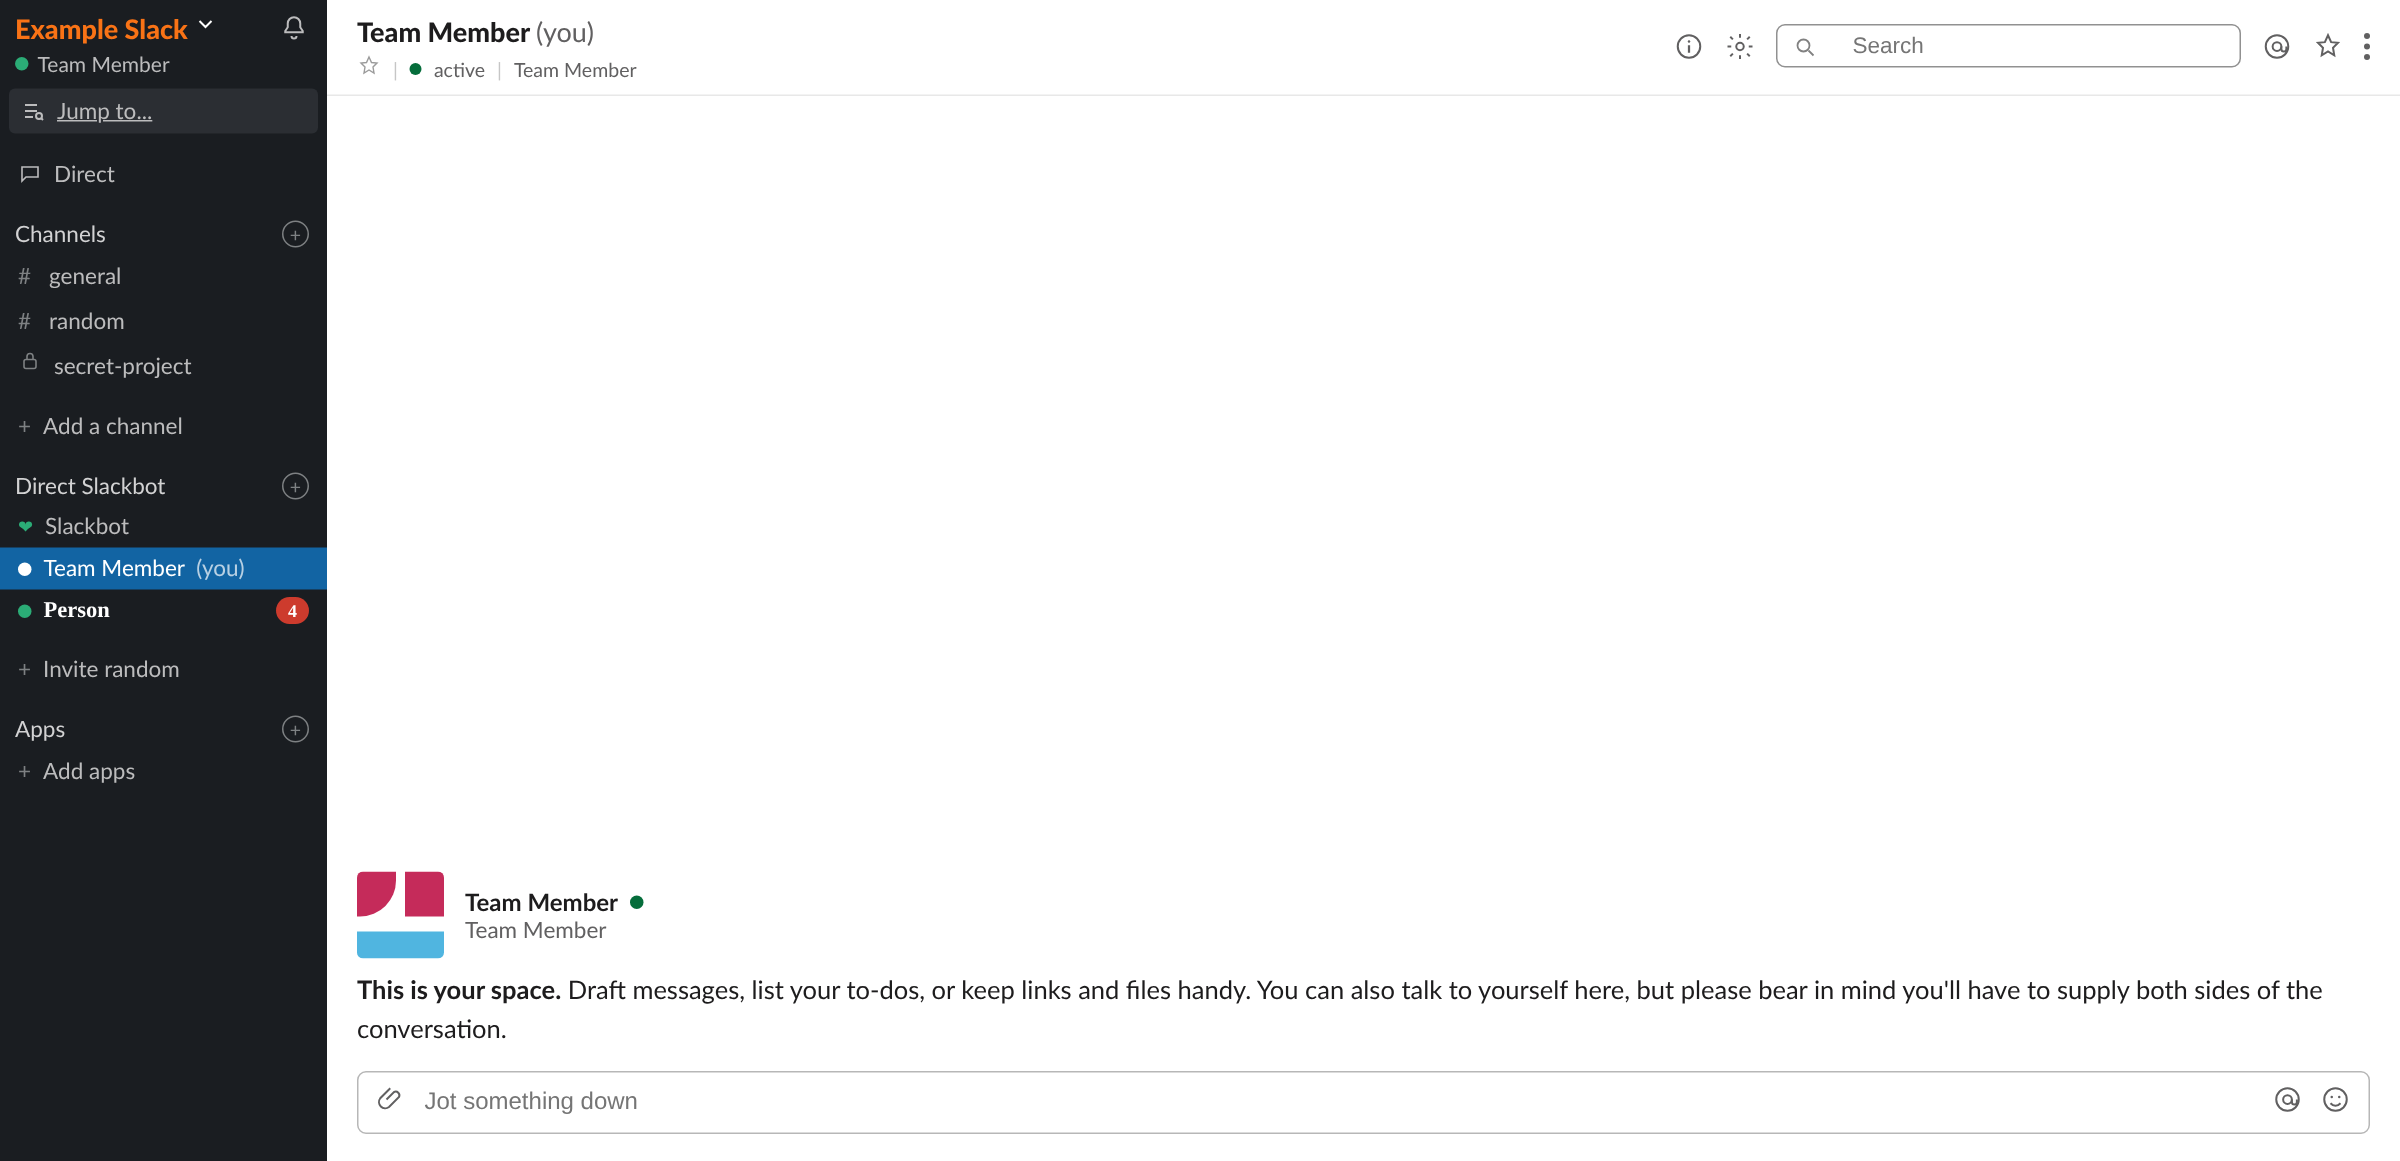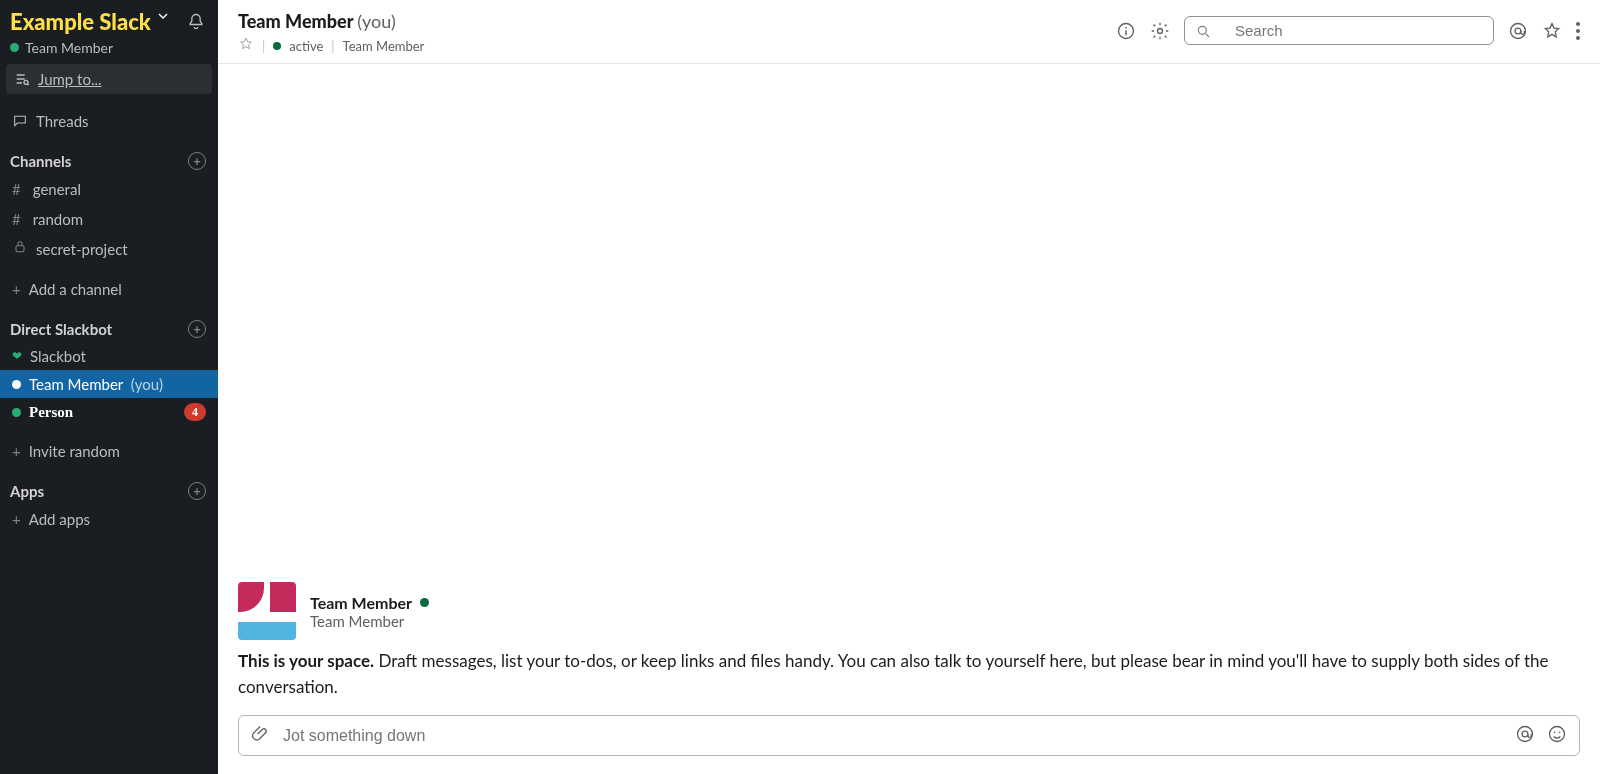--- a/index.html
+++ b/index.html
@@ -28,23 +28,23 @@
   .ws-header {
     display: flex;
     align-items: center;
     justify-content: space-between;
     padding: 8px 12px 4px 10px;
   }
   .ws-title {
     display: flex;
     align-items: flex-start;
     gap: 4px;
-    color: #fde047;
+    color: #f97316;
     font-weight: 900;
-    font-size: 22px;
+    font-size: 18px;
     cursor: pointer;
   }
   .ws-user {
     display: flex;
     align-items: center;
     gap: 6px;
     padding: 0 10px 8px 10px;
     font-size: 14px;
   }
   .presence-dot {
@@ -76,21 +76,21 @@
     padding: 4px 12px;
     cursor: pointer;
     line-height: 22px;
   }
 
   .section-header {
     display: flex;
     align-items: center;
     justify-content: space-between;
     padding: 16px 12px 4px 10px;
-    font-weight: 700;
+    font-weight: 400;
     color: #d2d2d3;
   }
   .hash::before { content: "#"; color: #7e8183; padding-right: 4px;}
   .lock-ico { color: #7e8183; }
   .plus-ico { color: #7e8183; }
 
   .dm-row {
     display: flex;
     align-items: center;
     justify-content: space-between;
@@ -262,21 +262,21 @@
       <circle cx="18" cy="17" r="3" stroke="#bcbcbd" stroke-width="2" fill="none"></circle>
       <path d="M20 19l2 2" stroke="#bcbcbd" stroke-width="2"></path>
     </svg>
     <span>Jump to...</span>
   </div>
 
   <div class="side-row hover">
     <svg class="svg16" viewBox="0 0 24 24">
         <path d="M4 5h16v10H8l-4 4z" fill="none" stroke="#bcbcbd" stroke-width="1.6"></path>
       </svg>
-    <span>Threads</span>
+    <span>Direct</span>
   </div>
 
   <div class="section-header">
     <span>Channels</span>
     <span class="plus-circle">+</span>
   </div>
 
   <div class="side-row hover">
     <span class="hash"></span>
     <span>general</span>

